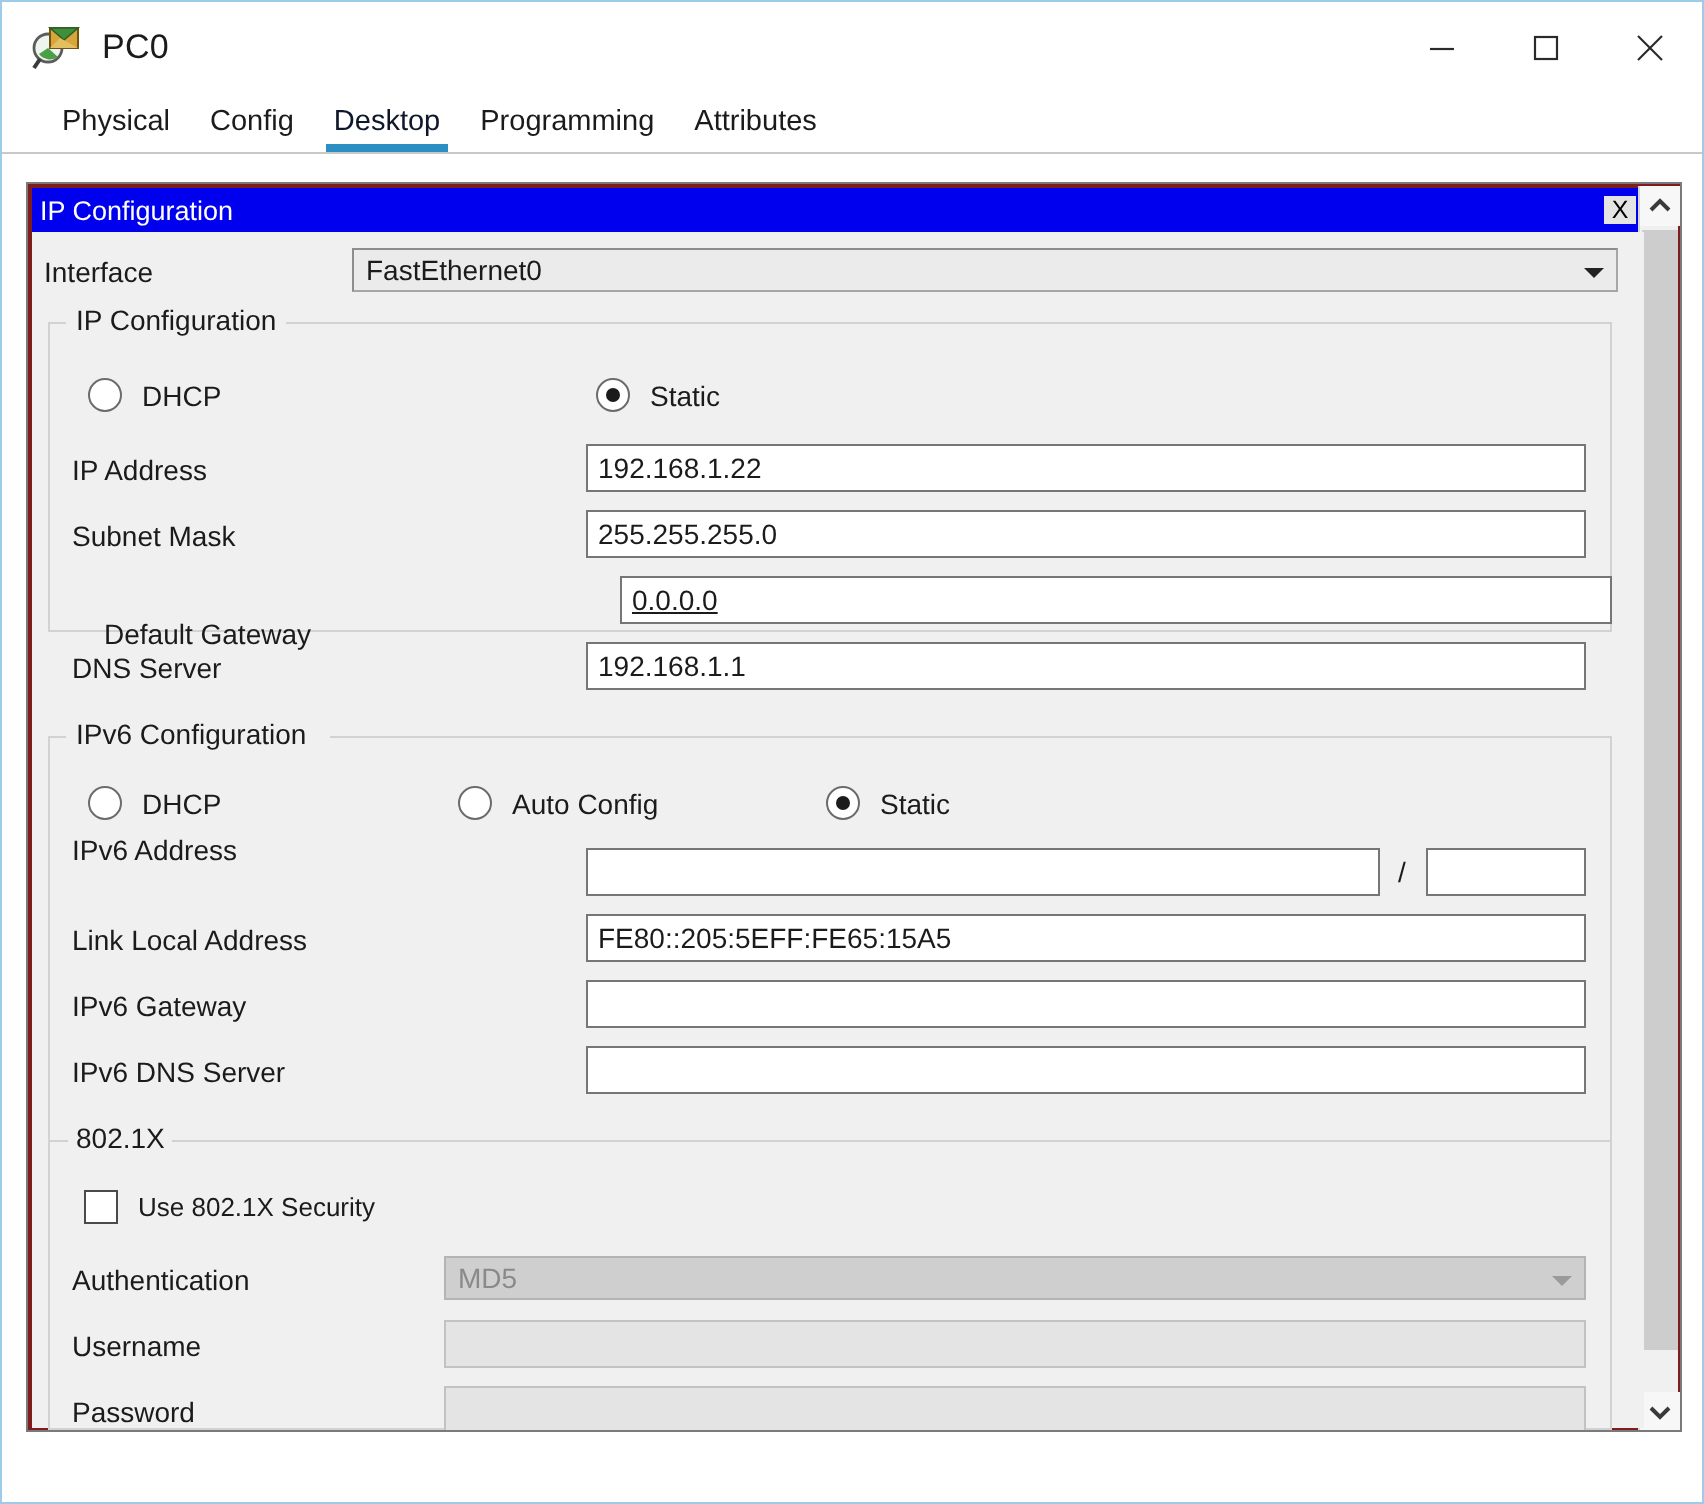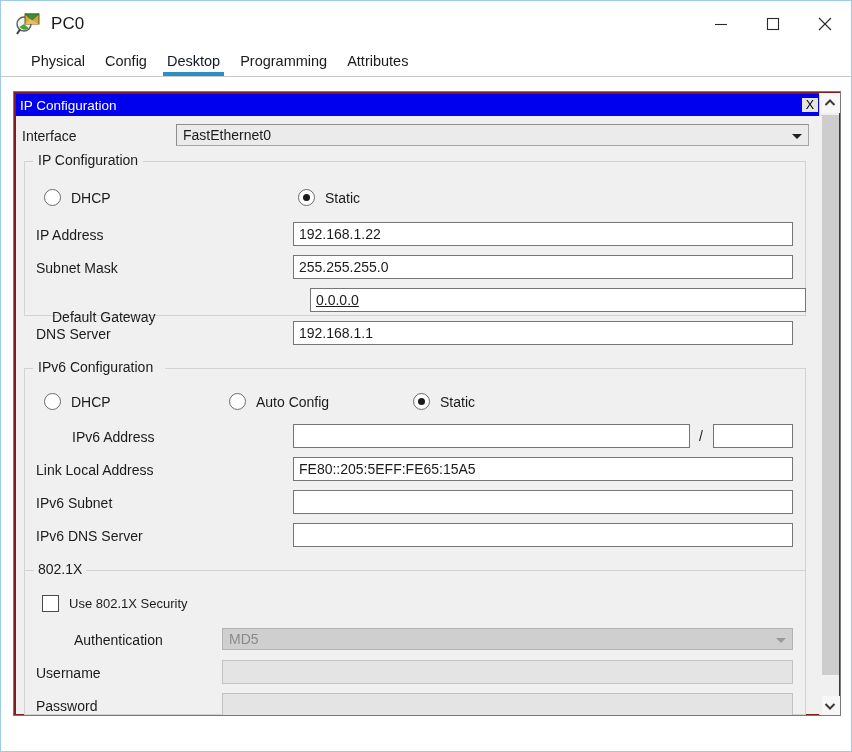--- a/index.html
+++ b/index.html
@@ -417,54 +417,54 @@
       </div>
       <div class="radio" style="left:213px; top:277px;">
         <span class="rdot"></span>
         <span class="rl">Auto Config</span>
       </div>
       <div class="radio" style="left:397px; top:277px;">
         <span class="rdot on"></span>
         <span class="rl">Static</span>
       </div>
 
-      <div class="row" style="left:20px; top:308px;margin-left:36px;">
+      <div class="row" style="left:20px; top:296px;">
         <span class="lbl">IPv6 Address</span>
       </div>
       <div class="field" style="left:277px; top:308px; width:397px;"></div>
       <span class="slash" style="left:683px; top:308px;">/</span>
       <div class="field" style="left:697px; top:308px; width:80px;"></div>
 
       <div class="row" style="left:20px; top:341px;">
         <span class="lbl">Link Local Address</span>
       </div>
       <div class="field" style="left:277px; top:341px; width:500px;">FE80::205:5EFF:FE65:15A5</div>
 
       <div class="row" style="left:20px; top:374px;">
-        <span class="lbl">IPv6 Subnet</span>
+        <span class="lbl">IPv6 Gateway</span>
       </div>
       <div class="field" style="left:277px; top:374px; width:500px;"></div>
 
       <div class="row" style="left:20px; top:407px;">
         <span class="lbl">IPv6 DNS Server</span>
       </div>
       <div class="field" style="left:277px; top:407px; width:500px;"></div>
 
       <div class="group" style="left:8px; top:454px; width:782px; height:145px;">
         <div class="gtop-l"></div>
         <div class="gtop-r" style="left:72px; right:0; width:auto;"></div>
         <span class="grp-title">802.1X</span>
       </div>
 
       <div class="check" style="left:26px; top:479px;">
         <span class="cbox"></span>
         <span class="cl">Use 802.1X Security</span>
       </div>
 
-      <div class="row" style="left:20px; top:511px;margin-left:38px;">
+      <div class="row" style="left:20px; top:511px;">
         <span class="lbl">Authentication</span>
       </div>
       <div class="combo disabled" style="left:206px; top:512px; width:571px;">
         <span>MD5</span>
         <span class="arr"></span>
       </div>
 
       <div class="row" style="left:20px; top:544px;text-align:right;">
         <span class="lbl">Username</span>
       </div>

